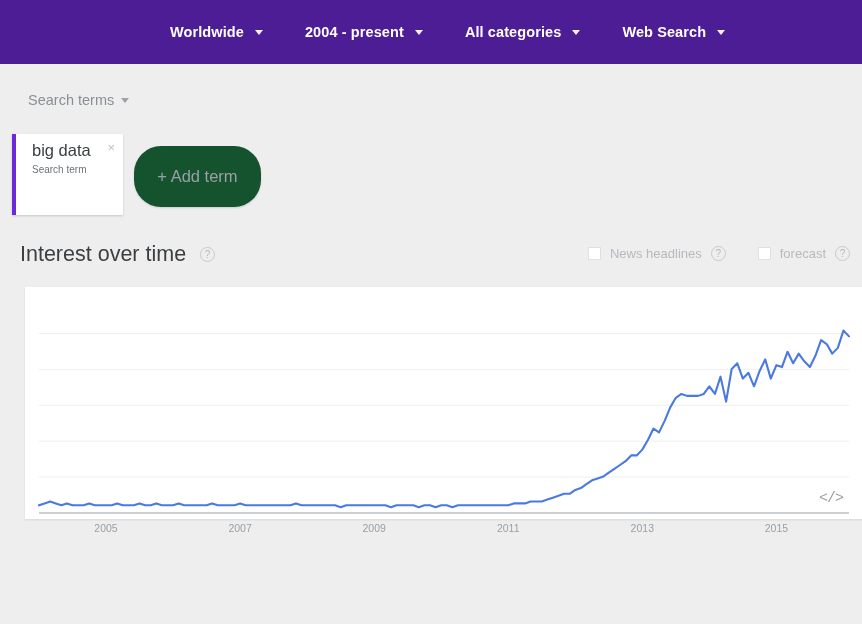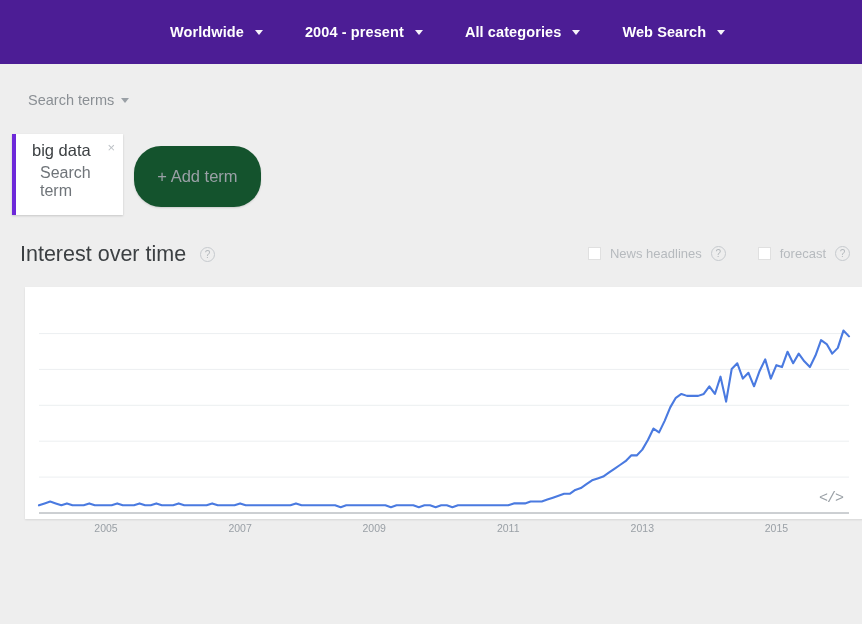--- a/index.html
+++ b/index.html
@@ -68,21 +68,21 @@
     border-left: 4px solid #6d28d9;
     box-shadow: 0 1px 2px rgba(0,0,0,.16);
     padding: 6px 10px 0 16px;
     cursor: pointer;
   }
   .term-name {
     font-size: 16.5px; color: #3c4043; line-height: 20px;
     white-space: nowrap;
   }
   .term-sub {
-    font-size: 16px; color: #6f7479; margin-top: 4px; margin-left: 8px;
+    font-size: 10px; color: #6f7479; margin-top: 4px;
   }
   .term-close {
     position:absolute; right: 8px; top: 7px;
     font-size: 13px; color: #bdc1c6; line-height: 1;
     cursor: pointer;
   }
   .add-card {
     width: 127px; height: 61px;
     margin-left: 11px; margin-top: 12px;
     background:#14532d;

